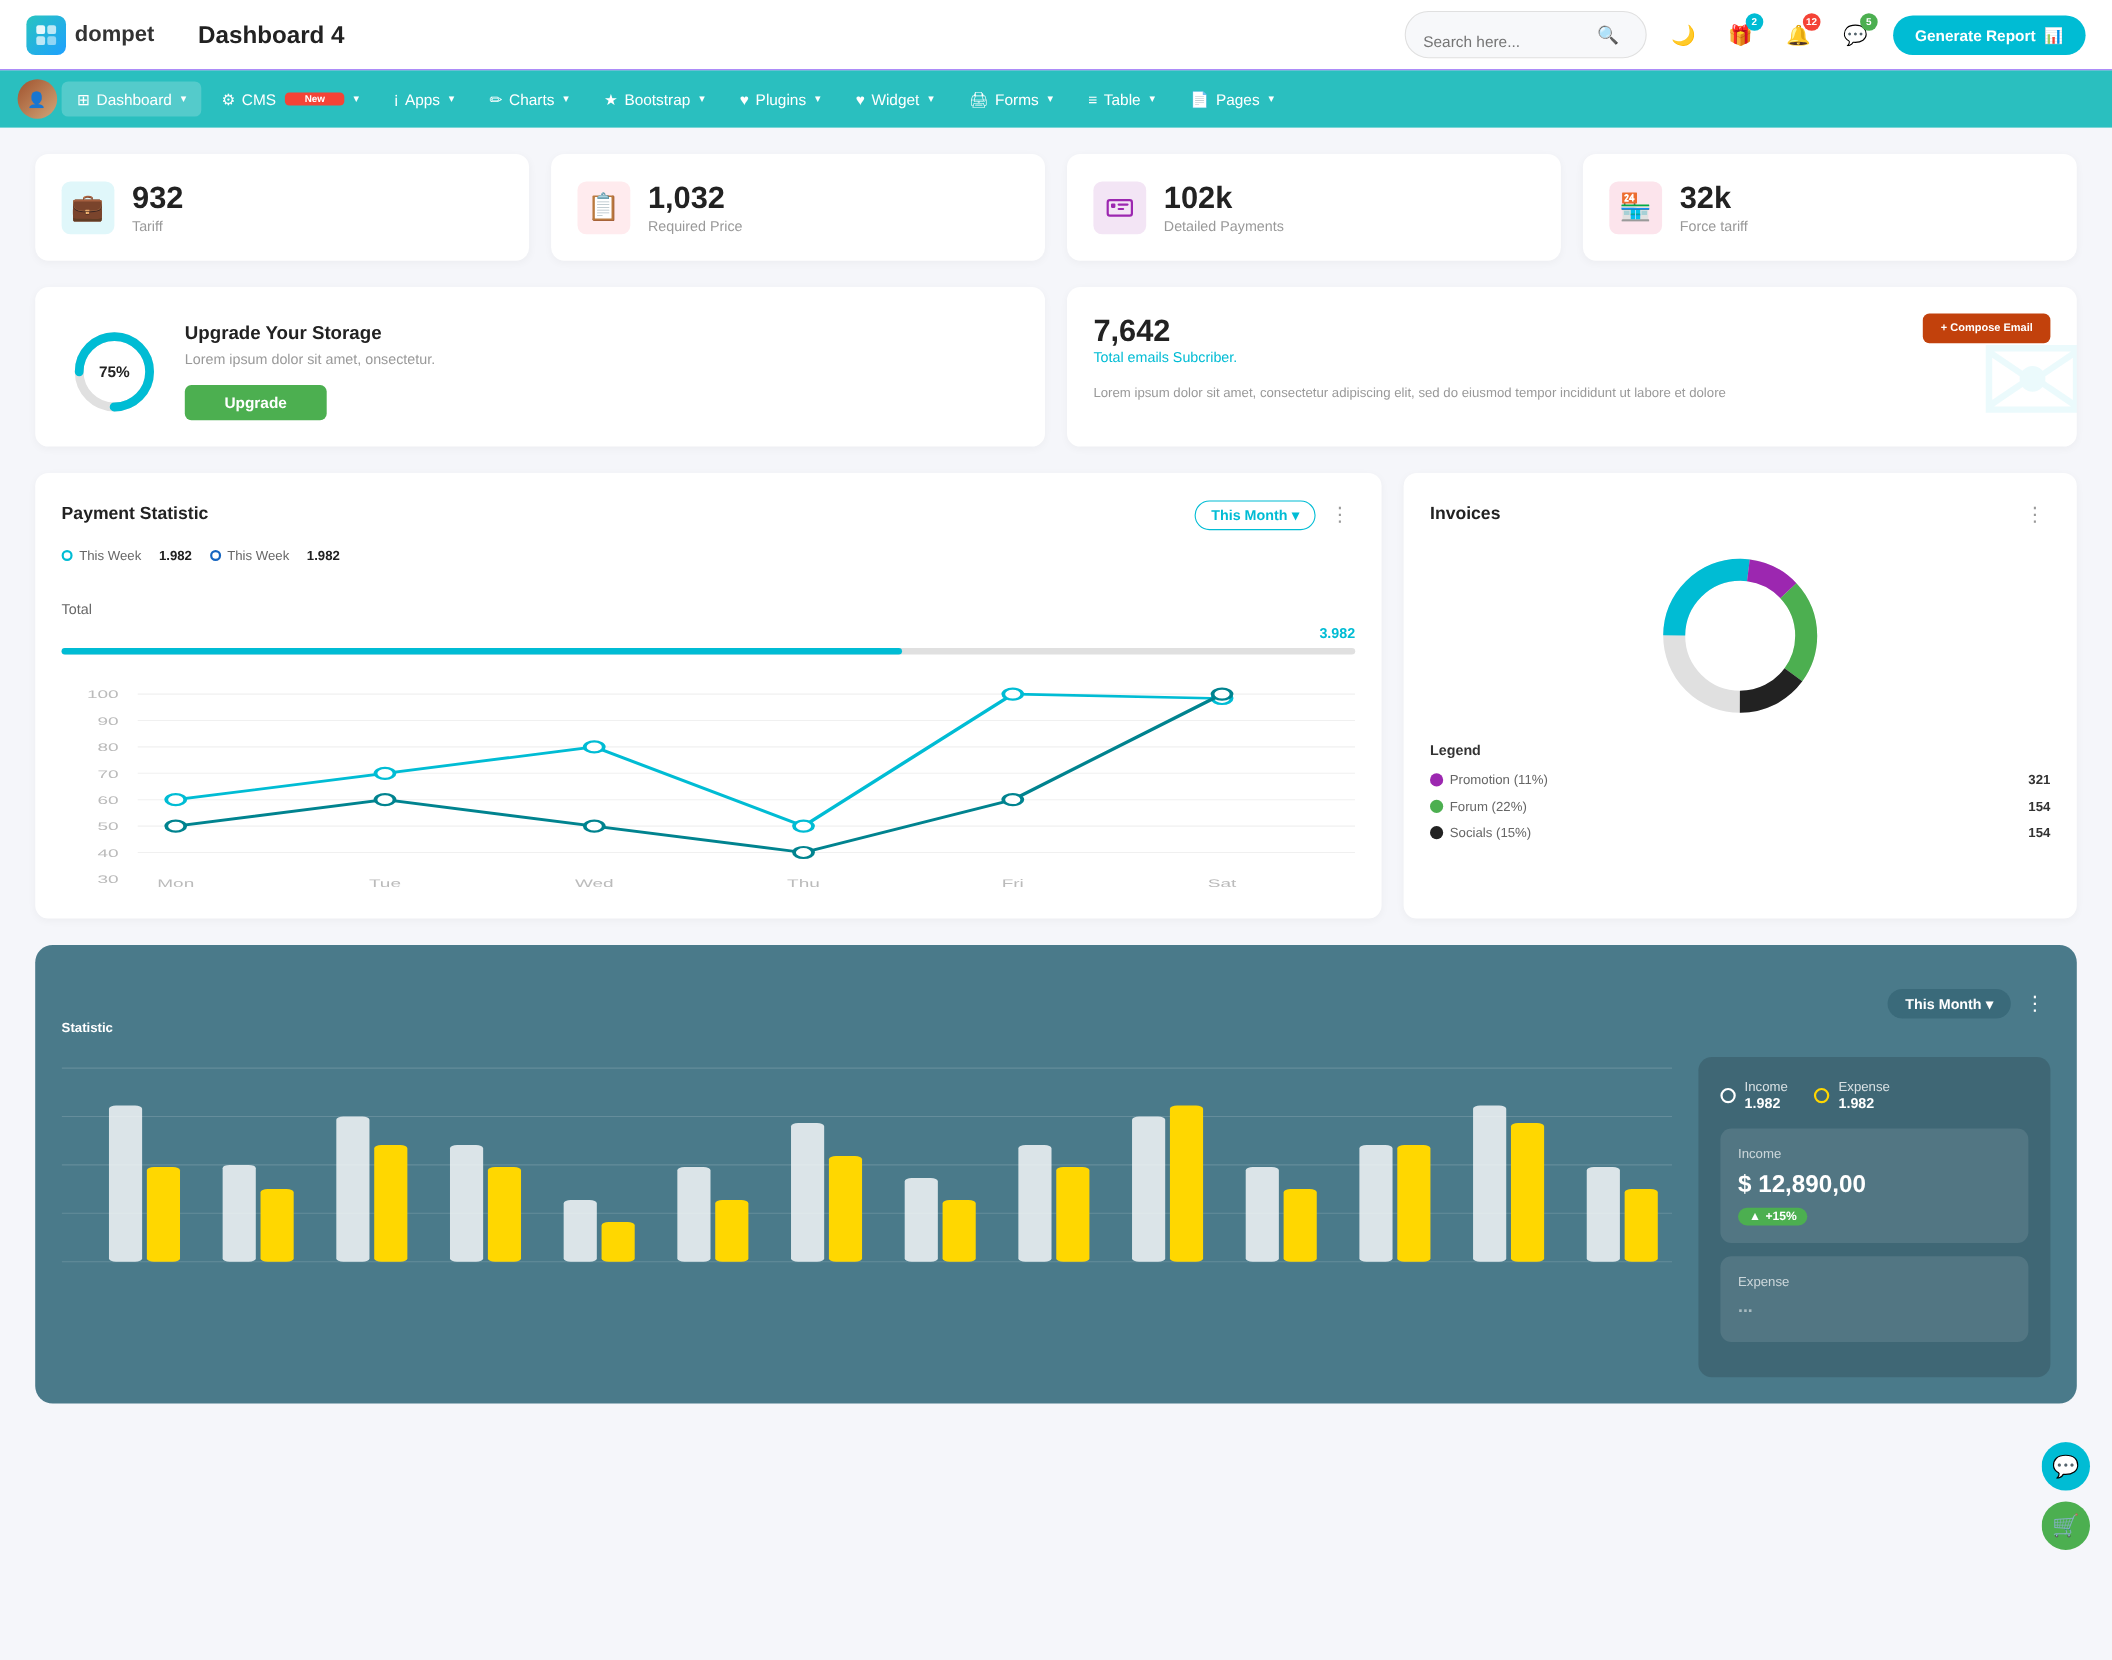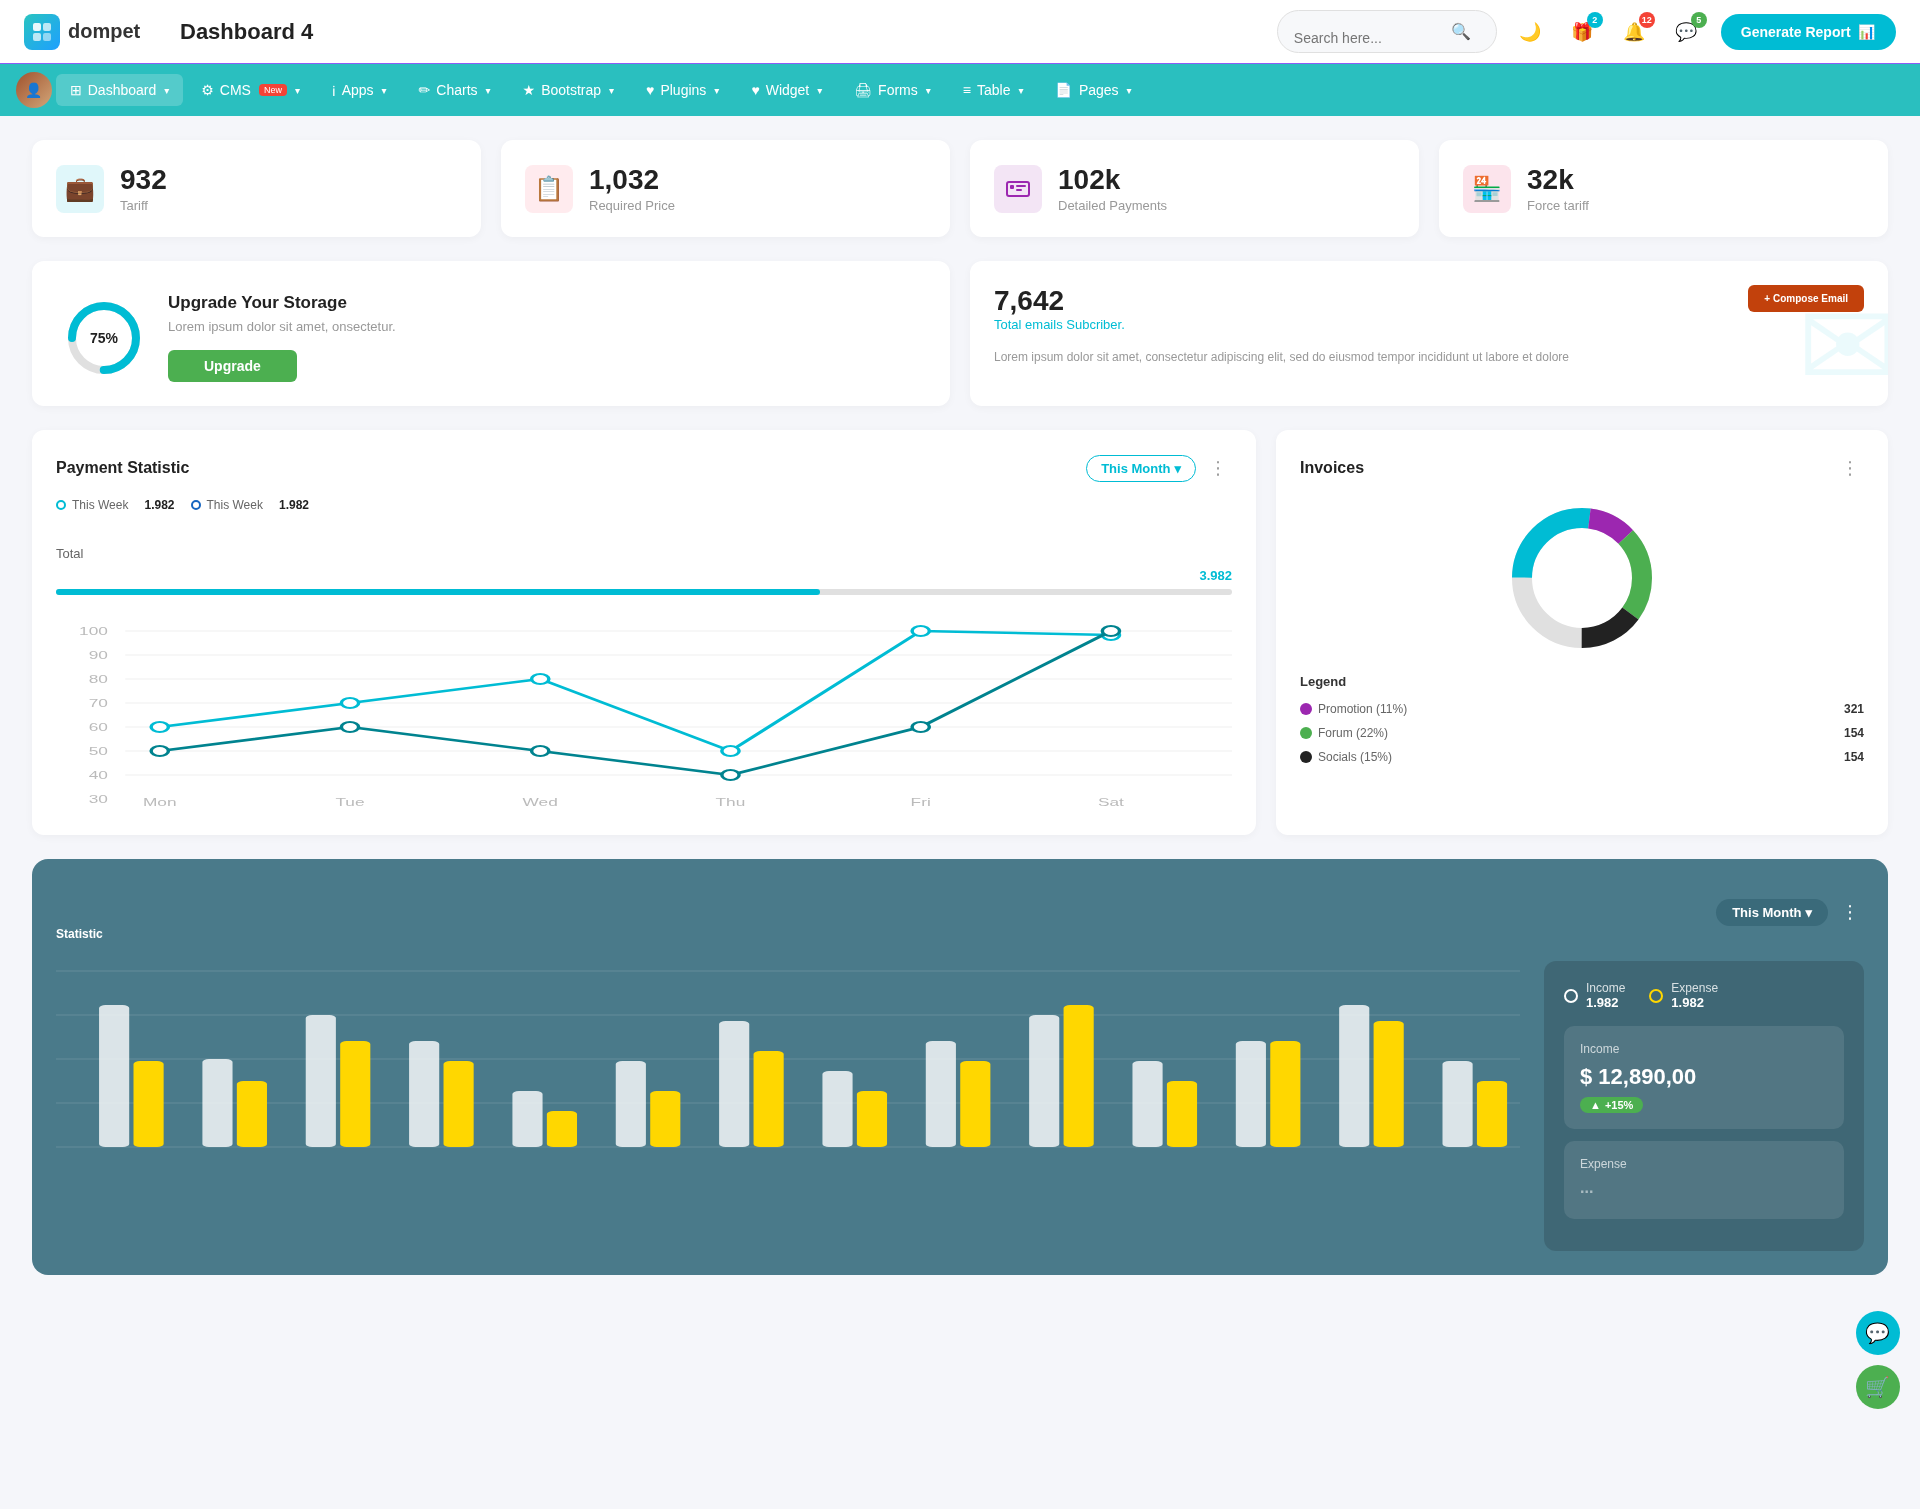--- a/index.html
+++ b/index.html
@@ -17,21 +17,21 @@
     .badge { position: absolute; top: -2px; right: -2px; background: #00bcd4; color: #fff; border-radius: 50%; font-size: 9px; width: 16px; height: 16px; display: flex; align-items: center; justify-content: center; font-weight: 700; }
     .badge.red { background: #f44336; }
     .badge.green { background: #4caf50; }
     .btn-generate { background: #00bcd4; color: #fff; border: none; border-radius: 24px; padding: 10px 20px; font-size: 14px; font-weight: 600; cursor: pointer; display: flex; align-items: center; gap: 8px; white-space: nowrap; }
 
     
     .navbar { background: #2abfbf; display: flex; align-items: center; padding: 0 16px; height: 52px; gap: 4px; }
     .nav-item { display: flex; align-items: center; gap: 6px; color: #fff; padding: 8px 14px; border-radius: 6px; cursor: pointer; font-size: 14px; font-weight: 500; white-space: nowrap; }
     .nav-item.active { background: rgba(255,255,255,0.2); }
     .nav-avatar-img { width: 36px; height: 36px; border-radius: 50%; background: linear-gradient(135deg, #a0522d, #d2a679); display: flex; align-items: center; justify-content: center; color: #fff; font-size: 14px; }
-    .badge-new { background: #f44336; color: #fff; border-radius: 4px; font-size: 9px; padding: 1px 5px; font-weight: 400; margin-left: 2px; }
+    .badge-new { background: #f44336; color: #fff; border-radius: 4px; font-size: 9px; padding: 1px 18px; font-weight: 700; margin-left: 2px; }
     .chevron { font-size: 10px; margin-left: 2px; }
 
     
     .main { padding: 24px 32px; }
 
     
     .stat-cards { display: grid; grid-template-columns: repeat(4, 1fr); gap: 20px; margin-bottom: 24px; }
     .stat-card { background: #fff; border-radius: 12px; padding: 24px; display: flex; align-items: center; gap: 16px; box-shadow: 0 2px 8px rgba(0,0,0,0.04); }
     .stat-icon { width: 48px; height: 48px; border-radius: 8px; display: flex; align-items: center; justify-content: center; font-size: 24px; flex-shrink: 0; }
     .stat-icon.teal { color: #00bcd4; background: #e0f7fa; }

